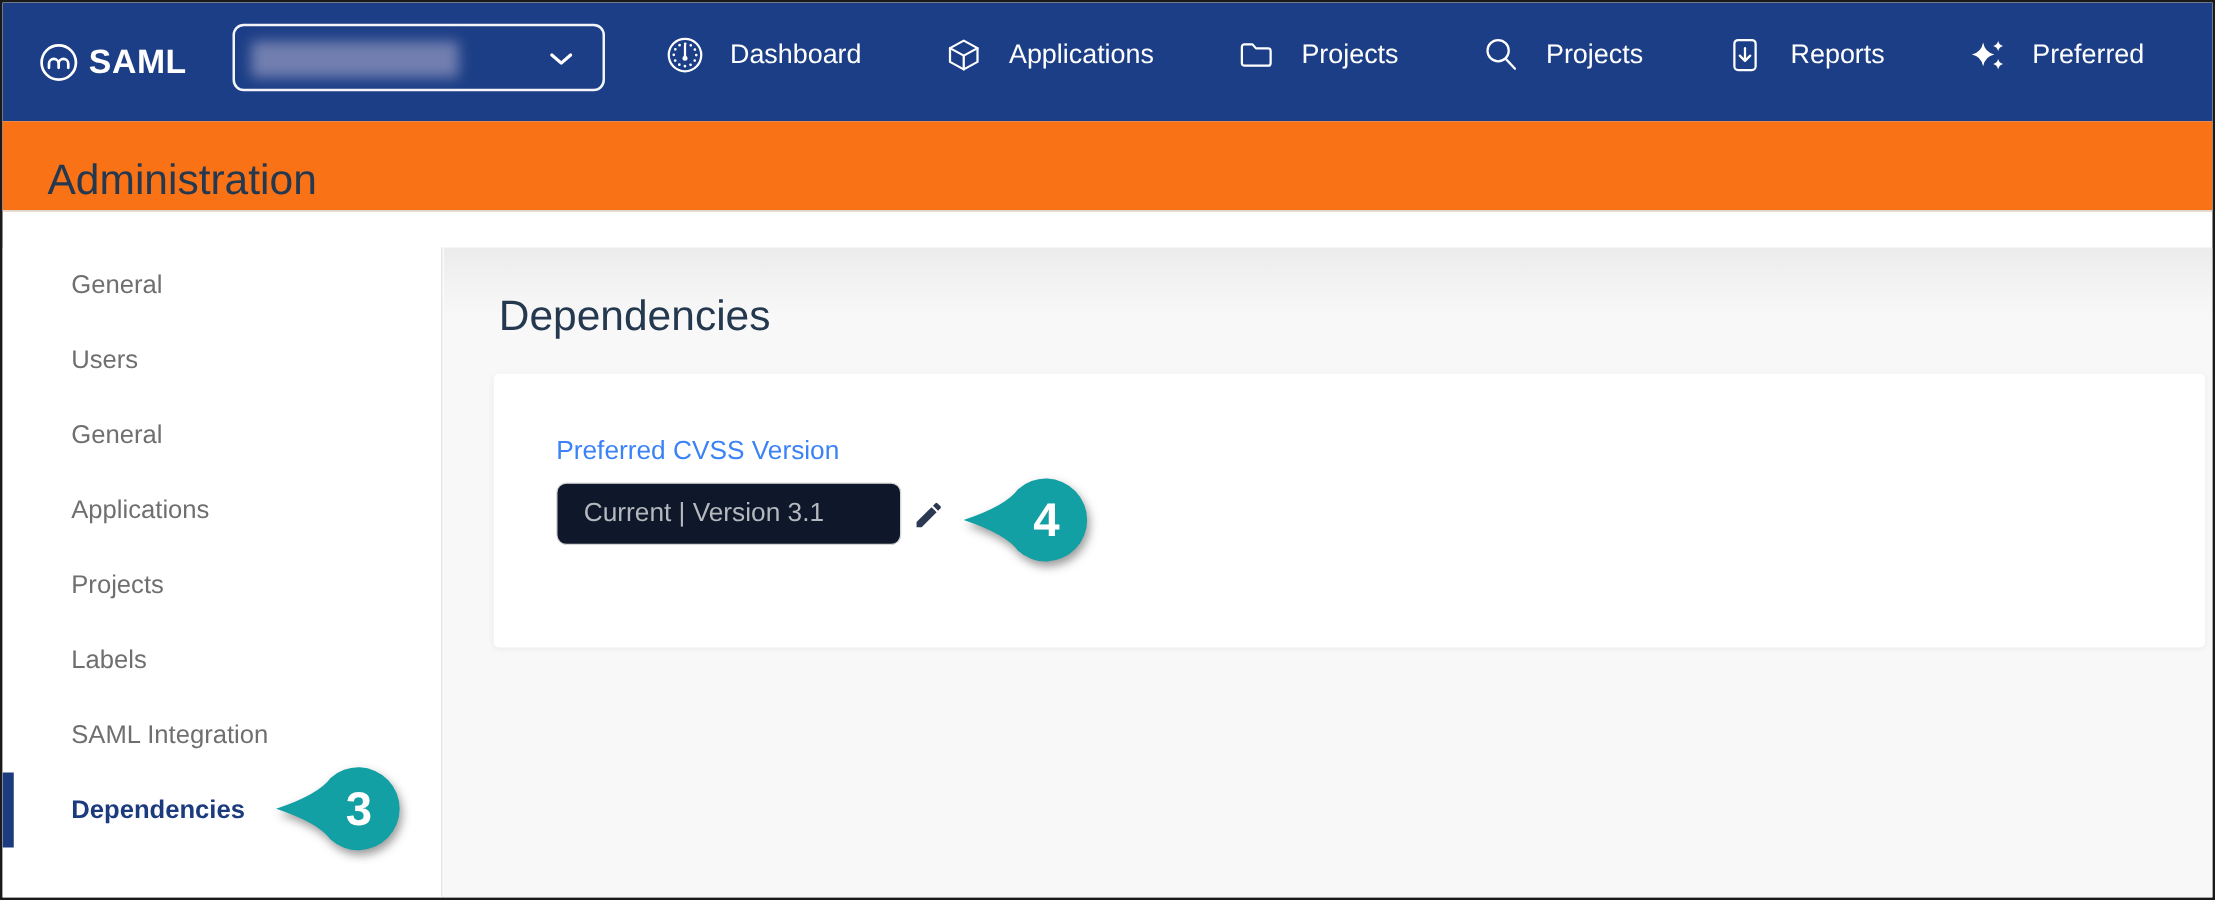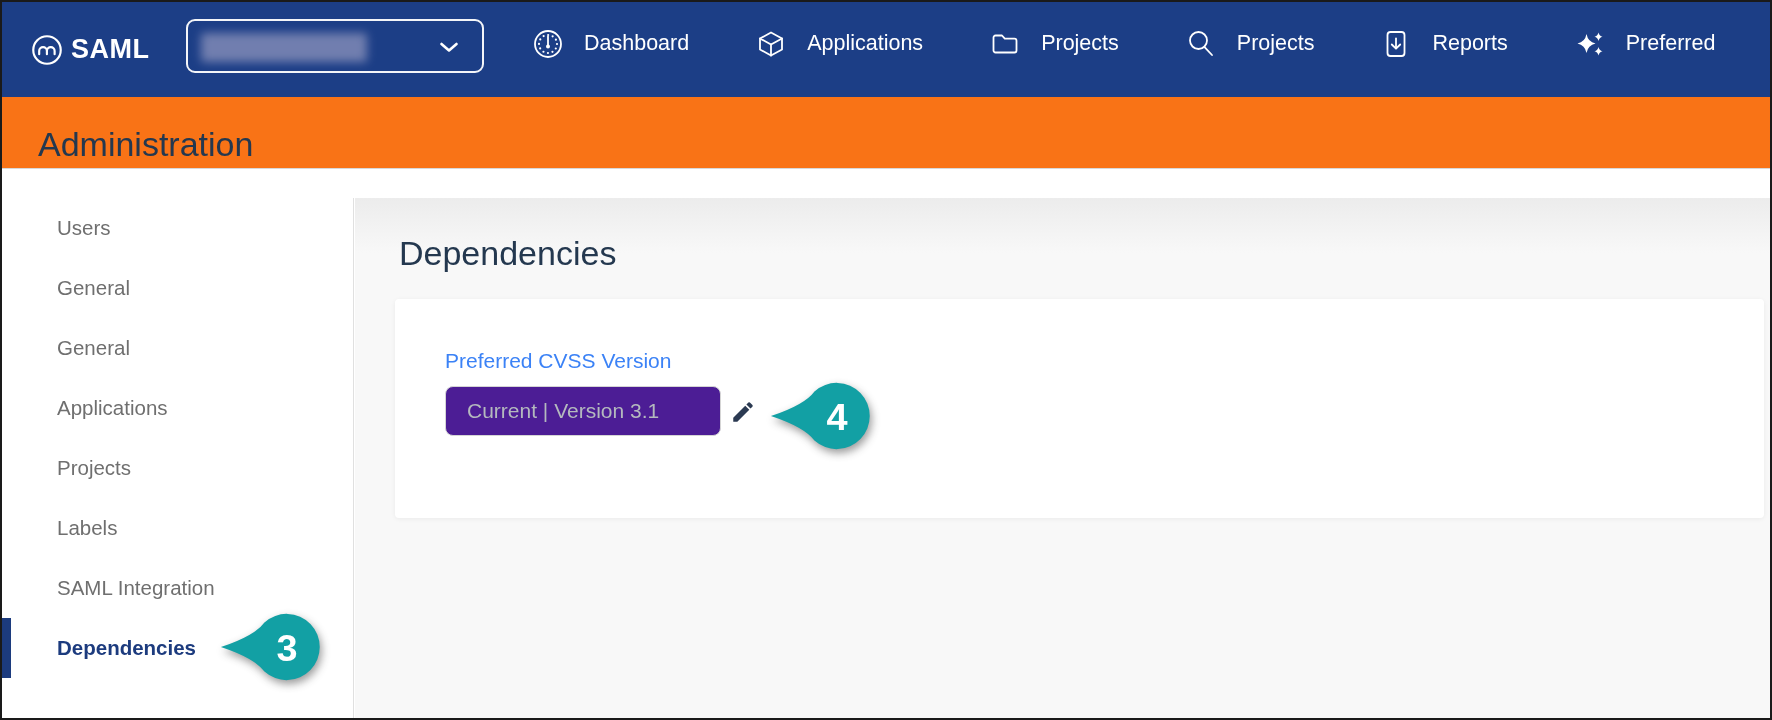--- a/index.html
+++ b/index.html
@@ -79,21 +79,21 @@
   .card {
     position:absolute; left:40px; top:101px; right:6px; height:219px;
     background:#fff; border-radius:4px; box-shadow:0 1px 5px rgba(0,0,0,.06);
   }
   .field-label {
     position:absolute; left:50px; top:50px;
     font-size:21px; color:#3b82f6;
   }
   .cvss-input {
     position:absolute; left:50px; top:87px; width:276px; height:50px;
-    border:1.5px solid #d5d5d5; border-radius:8px; background:#4c1d95;
+    border:1.5px solid #d5d5d5; border-radius:8px; background:#0f172a;
     font-family:"Liberation Sans", sans-serif; font-size:21px;
     color:#9aa0a6; padding:0 21px; outline:none;
   }
   .cvss-input::placeholder { color:#b4b9be; opacity:1; }
   .edit-btn {
     position:absolute; left:334px; top:100px; width:28px; height:28px;
     background:none; border:none; cursor:pointer; padding:0;
   }
 
   
@@ -187,24 +187,24 @@
 
     </div>
   </div>
 
   <div class="page-header">
     <div class="page-title">Administration</div>
   </div>
 
   <div class="sidebar">
     <div class="side-item">
+      <span>General</span>
+    </div>
+    <div class="side-item">
       <span>Users</span>
-    </div>
-    <div class="side-item">
-      <span>General</span>
     </div>
     <div class="side-item">
       <span>General</span>
     </div>
     <div class="side-item">
       <span>Applications</span>
     </div>
     <div class="side-item">
       <span>Projects</span>
     </div>

